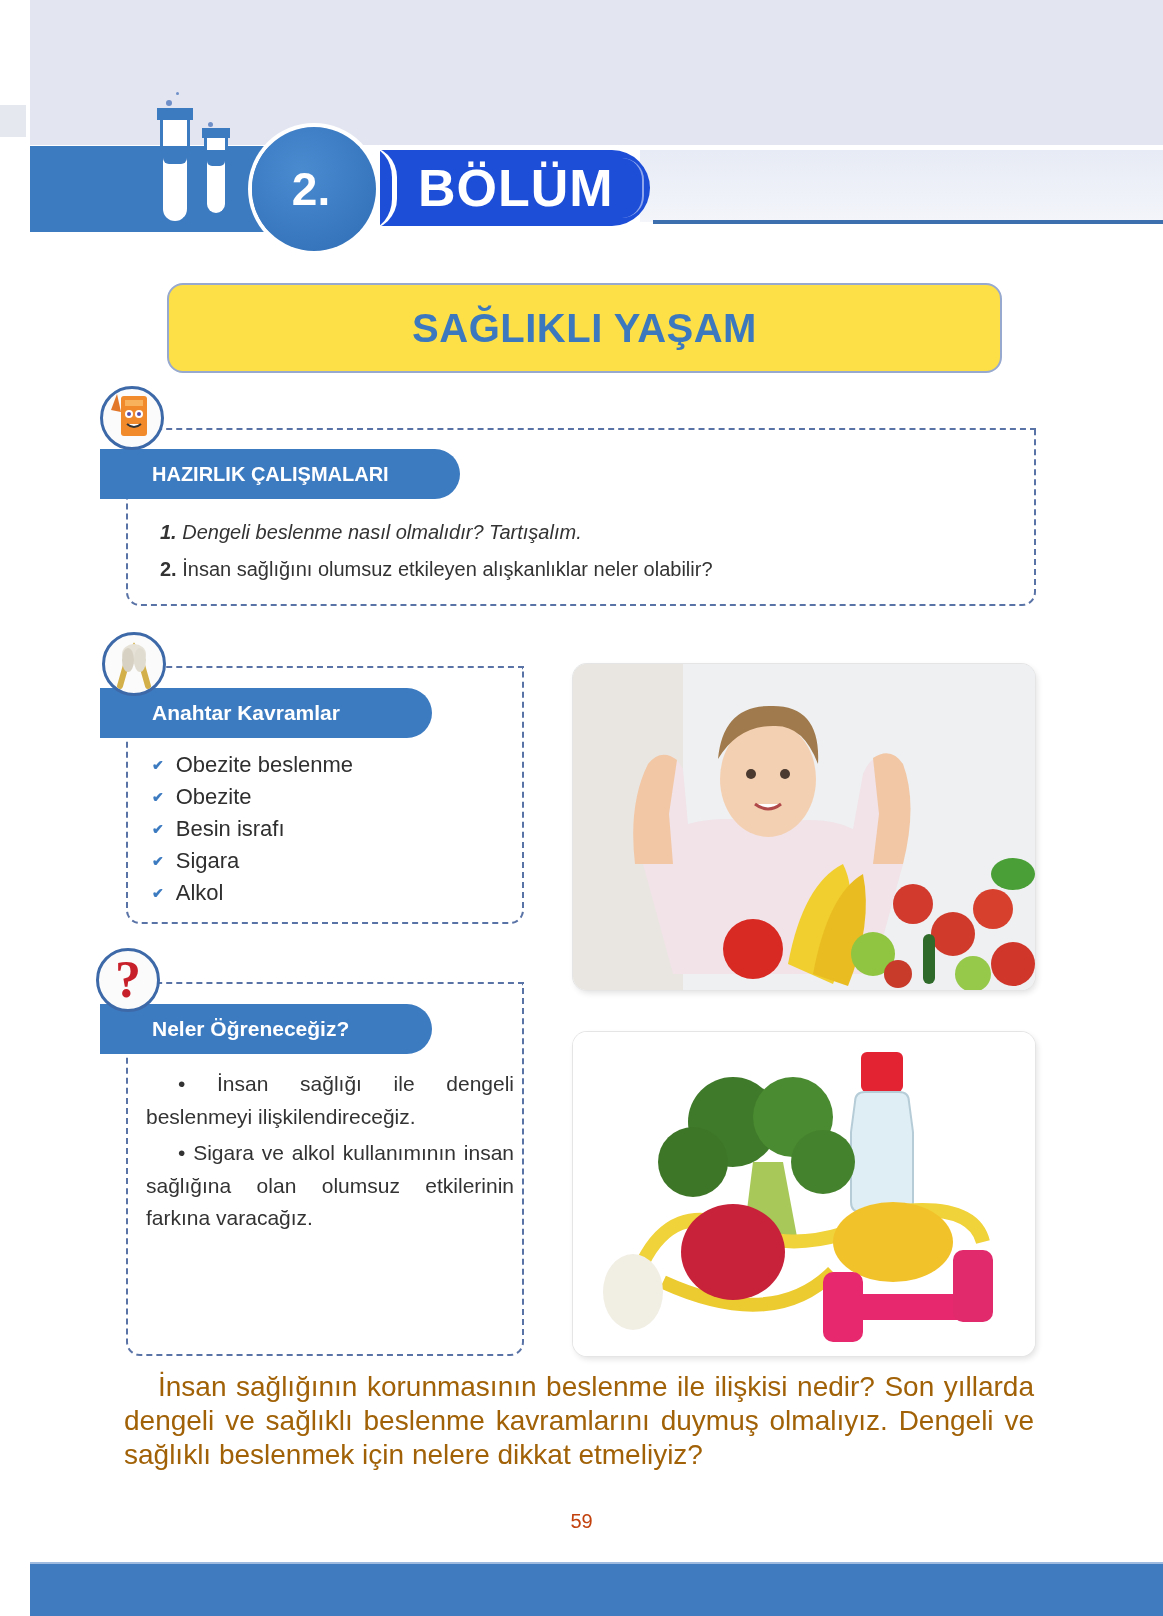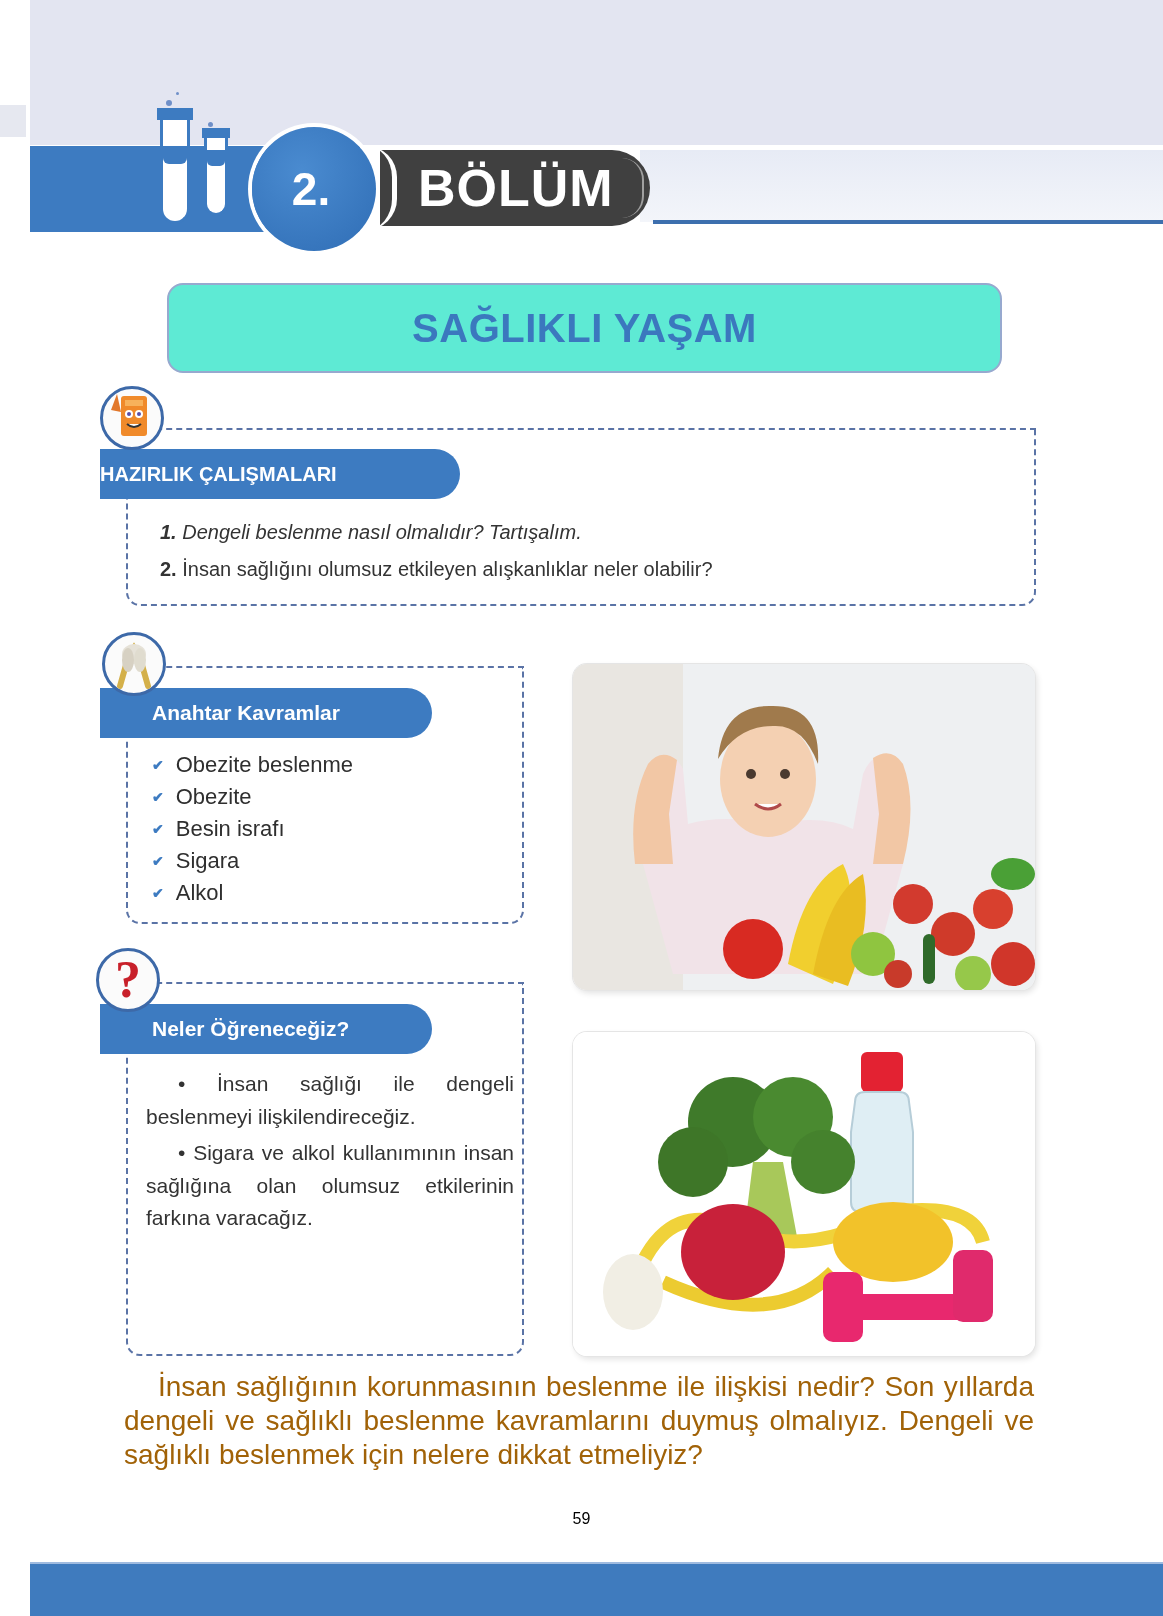--- a/index.html
+++ b/index.html
@@ -12,36 +12,36 @@
     .blue-bar { position: absolute; left: 30px; top: 146px; width: 330px; height: 86px; background: #3d7bc1; }
     .sub-band { position: absolute; left: 640px; top: 150px; width: 523px; height: 72px; background: linear-gradient(#e7ebf5, #f3f5fa); }
     .sub-band-line { position: absolute; left: 653px; top: 220px; width: 510px; height: 4px; background: #3d6fae; }
 
     .chapter-circle { position: absolute; left: 252px; top: 127px; width: 124px; height: 124px; border-radius: 50%;
       background: radial-gradient(circle at 40% 35%, #4a8bd0, #2f6db5); box-shadow: 0 0 0 4px #ffffff;
       display: flex; align-items: center; justify-content: center; }
     .chapter-number { color: #ffffff; font-weight: bold; font-size: 46px; margin-left: -6px; }
 
     .chapter-pill { position: absolute; left: 380px; top: 150px; width: 270px; height: 76px; border-radius: 0 38px 38px 0;
-      background: #404040; display: flex; align-items: center; padding-left: 38px; }
+      background: #1d4ed8; display: flex; align-items: center; padding-left: 38px; }
     .chapter-pill::before { content: ""; position: absolute; left: -14px; top: -4px; width: 26px; height: 84px;
       border-radius: 0 40px 40px 0; border-right: 5px solid #ffffff; }
     .chapter-pill::after { content: ""; position: absolute; right: 6px; top: 8px; width: 20px; height: 60px;
       border-radius: 0 30px 30px 0; border-right: 2px solid rgba(255,255,255,0.5); }
     .chapter-word { color: #ffffff; font-weight: bold; font-size: 52px; letter-spacing: 1px; }
 
     
     .tube { position: absolute; background: #ffffff; border-radius: 0 0 20px 20px; }
     .tube-cap { position: absolute; background: #3d7bc1; }
     .tube-liquid { position: absolute; background: #3d7bc1; }
     .bubble { position: absolute; border-radius: 50%; background: #6f8fc8; }
 
     
     .title-box { position: absolute; left: 167px; top: 283px; width: 835px; height: 90px; border: 2px solid #97a9cf;
-      border-radius: 16px; background: #5eead4; display: flex; align-items: center; justify-content: center; }
+      border-radius: 16px; background: #fde047; display: flex; align-items: center; justify-content: center; }
     .title-text { color: #3b78be; font-weight: bold; font-size: 40px; letter-spacing: 0.5px; }
 
     
     .dash-box { position: absolute; border: 2px dashed #5a73a6; border-radius: 0 0 14px 14px; background: #ffffff; }
     .section-tab { position: absolute; height: 50px; background: #3d7bc1; border-radius: 0 26px 26px 0;
       display: flex; align-items: center; color: #ffffff; font-weight: bold; }
     .section-icon { position: absolute; width: 64px; height: 64px; border-radius: 50%; border: 3px solid #3d69a8; background: #fbfbfb;
       display: flex; align-items: center; justify-content: center; overflow: hidden; }
 
     .prep-item { position: absolute; font-size: 20px; color: #333; }
@@ -50,21 +50,21 @@
     .key-item { position: absolute; left: 152px; font-size: 22px; color: #2f2f2f; display: flex; align-items: center; }
     .check { color: #3d7bc1; font-size: 14px; margin-right: 12px; font-weight: bold; }
 
     .learn-text { position: absolute; left: 138px; width: 376px; font-size: 21px; line-height: 32.5px; color: #333; text-align: justify; }
     .learn-text p { text-indent: 32px; margin-bottom: 4px; margin-left: 8px; }
 
     
     .photo { position: absolute; border-radius: 14px; overflow: hidden; box-shadow: 0 0 0 1px #e5e5e5, 2px 3px 6px rgba(0,0,0,0.12); }
 
     .body-text { position: absolute; left: 124px; top: 1370px; width: 910px; font-size: 28px; line-height: 34px; color: #a16207; text-indent: 34px; text-align: justify; }
-    .page-number { position: absolute; left: 0; width: 1163px; top: 1510px; text-align: center; font-size: 16px; color: #000000; }
+    .page-number { position: absolute; left: 0; width: 1163px; top: 1510px; text-align: center; font-size: 20px; color: #c2410c; }
     .footer-band { position: absolute; left: 30px; top: 1562px; width: 1133px; height: 54px; background: #3f7bbe; border-top: 2px solid #9fbbe0; }
   </style>
 </head>
 <body>
 
 <div class="top-band"></div>
 <div class="left-tab"></div>
 <div class="blue-bar"></div>
 <div class="sub-band"></div>
 <div class="sub-band-line"></div>
@@ -86,21 +86,21 @@
 </div>
 <div class="chapter-pill">
   <span class="chapter-word">BÖLÜM</span>
 </div>
 
 <div class="title-box">
   <span class="title-text">SAĞLIKLI YAŞAM</span>
 </div>
 
 <div class="dash-box" style="left:126px;top:428px;width:910px;height:178px;"></div>
-<div class="section-tab" style="left:100px;top:449px;width:360px;font-size:20px;">
+<div class="section-tab" style="left:100px;top:449px;width:360px;padding-left:52px;font-size:20px;">
   <span>HAZIRLIK ÇALIŞMALARI</span>
 </div>
 <div class="section-icon" style="left:100px;top:386px;">
   <svg width="50" height="56" viewBox="0 0 50 56">
     <rect x="14" y="6" width="26" height="40" rx="3" fill="#f08a2a"></rect>
     <rect x="18" y="10" width="18" height="6" fill="#f7b25b"></rect>
     <circle cx="22" cy="24" r="4" fill="#fff"></circle>
       <circle cx="32" cy="24" r="4" fill="#fff"></circle>
     <circle cx="22" cy="24" r="2" fill="#5a4ea8"></circle>
       <circle cx="32" cy="24" r="2" fill="#5a4ea8"></circle>

